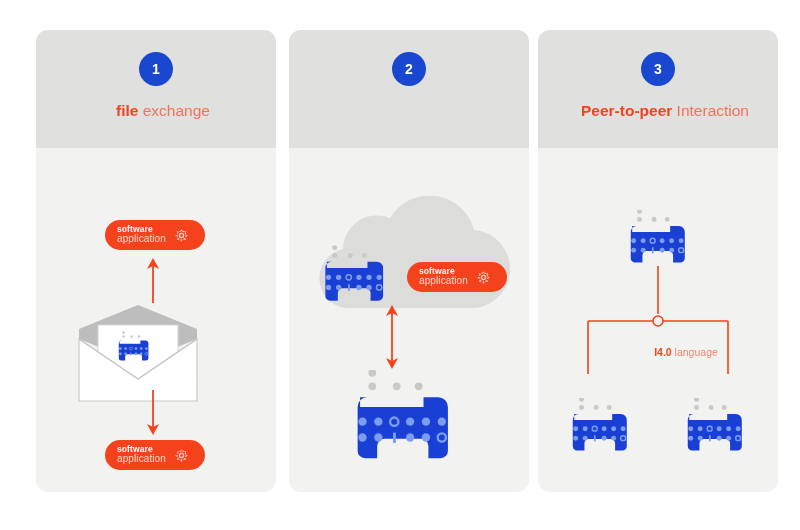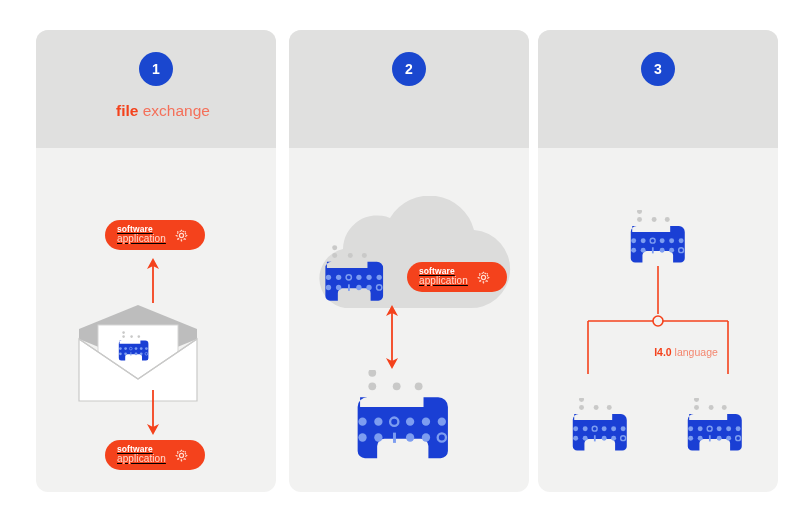--- a/index.html
+++ b/index.html
@@ -52,21 +52,20 @@
 
   
   .sw-badge{
     position:absolute;
     background:#f4421c;
     border-radius:16px;
     height:30px;
     display:flex;align-items:center;
     padding:0 10px 0 12px;
     box-sizing:border-box;
-    text-decoration:underline;
   }
   .sw-text{display:flex;flex-direction:column;line-height:1.05;margin-right:8px;}
   .sw-text .t1{font-size:8.5px;font-weight:bold;color:#ffffff;letter-spacing:.1px;}
   .sw-text .t2{font-size:10px;font-weight:normal;color:#ffd9cd;letter-spacing:.1px;}
   .gear{width:15px;height:15px;flex:0 0 auto;}
 
   
   .arrow{position:absolute;}
 
   
@@ -252,20 +251,23 @@
         <rect x="41" y="51" width="2.4" height="8.4" fill="#7d9df0"></rect>
         <circle cx="81" cy="55" r="3.4" fill="none" stroke="#7d9df0" stroke-width="1.9"></circle>
       </svg>
 
     </div>
   </div>
 
   <div class="panel" id="panel-3">
     <div class="panel-header">
       <div class="step-badge">3</div>
+      <div class="panel-title">
+        <span class="b">Peer-to-peer</span><span class="l"> Interaction</span>
+      </div>
     </div>
 
     <div class="panel-body">
 
       <svg class="machine" style="left:84px; top:62px;" width="73" height="57" viewBox="0 0 100 78">
         <circle cx="24" cy="2" r="3.4" fill="#c9c9c8"></circle>
         <circle cx="24" cy="13" r="3.4" fill="#c9c9c8"></circle>
         <circle cx="44" cy="13" r="3.4" fill="#c9c9c8"></circle>
         <circle cx="62" cy="13" r="3.4" fill="#c9c9c8"></circle>
         <path d="M2 22 h12 v8 h52 v-8 h12 a8 8 0 0 1 8 8 v36 a6 6 0 0 1 -6 6 h-10 v-10 a6 6 0 0 0 -6 -6 h-30 a6 6 0 0 0 -6 6 v10 h-10 a6 6 0 0 1 -6 -6 v-36 a8 8 0 0 1 8 -8 z" fill="#1a3fd4"></path>

